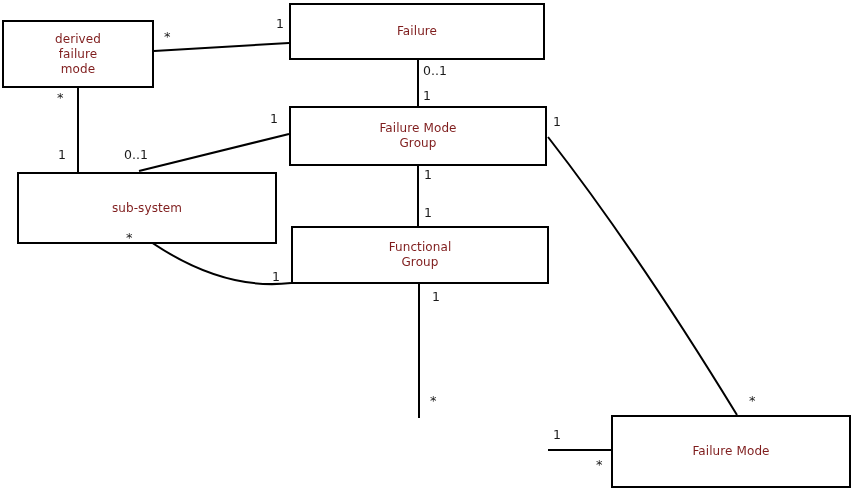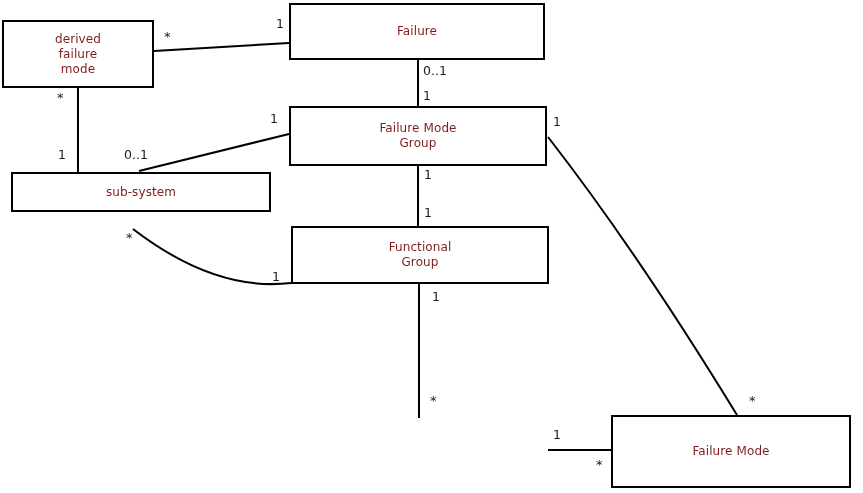--- a/index.html
+++ b/index.html
@@ -76,21 +76,21 @@
 failure
 mode</span>
     </div>
     <div class="uml-box" style="left: 289px; top: 3px; width: 256px; height: 57px;">
       <span class="box-label">Failure</span>
     </div>
     <div class="uml-box" style="left: 289px; top: 106px; width: 258px; height: 60px;">
       <span class="box-label">Failure Mode
 Group</span>
     </div>
-    <div class="uml-box" style="left: 11px; top: 172px; width: 260px; height: 40px;">
+    <div class="uml-box" style="left: 17px; top: 172px; width: 260px; height: 72px;">
       <span class="box-label">sub-system</span>
     </div>
     <div class="uml-box" style="left: 291px; top: 226px; width: 258px; height: 58px;">
       <span class="box-label">Functional
 Group</span>
     </div>
     <div class="uml-box" style="left: 611px; top: 415px; width: 240px; height: 73px;">
       <span class="box-label">Failure Mode</span>
     </div>
     <span class="mult star" style="left: 164px; top: 30px;">*</span>

